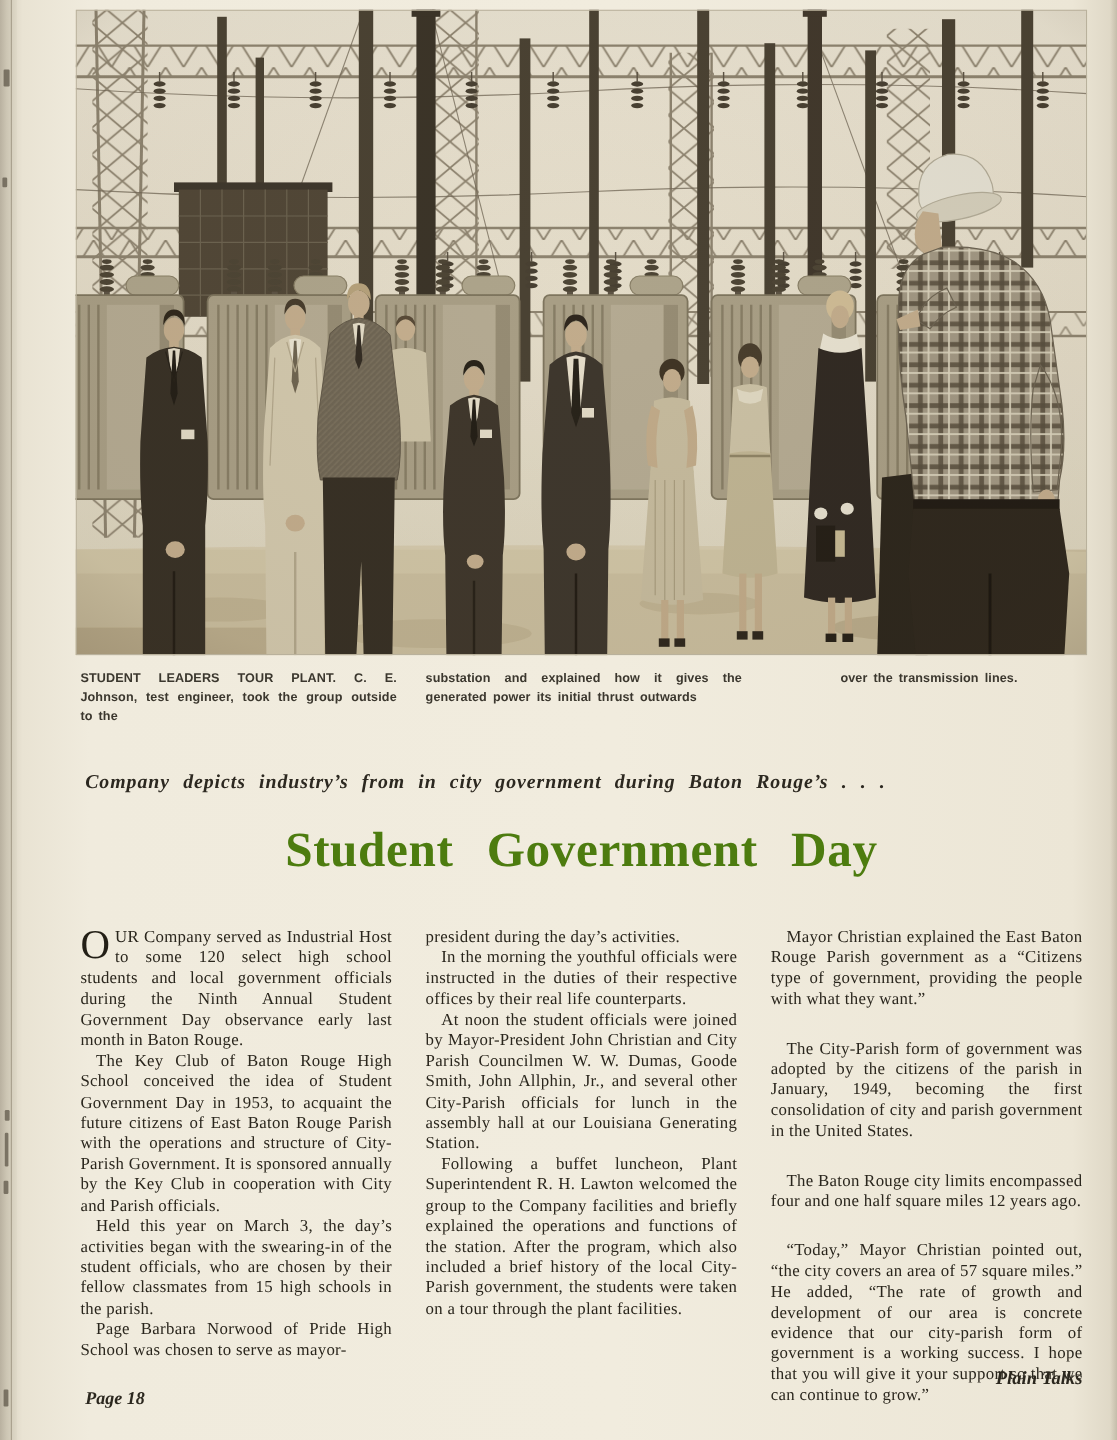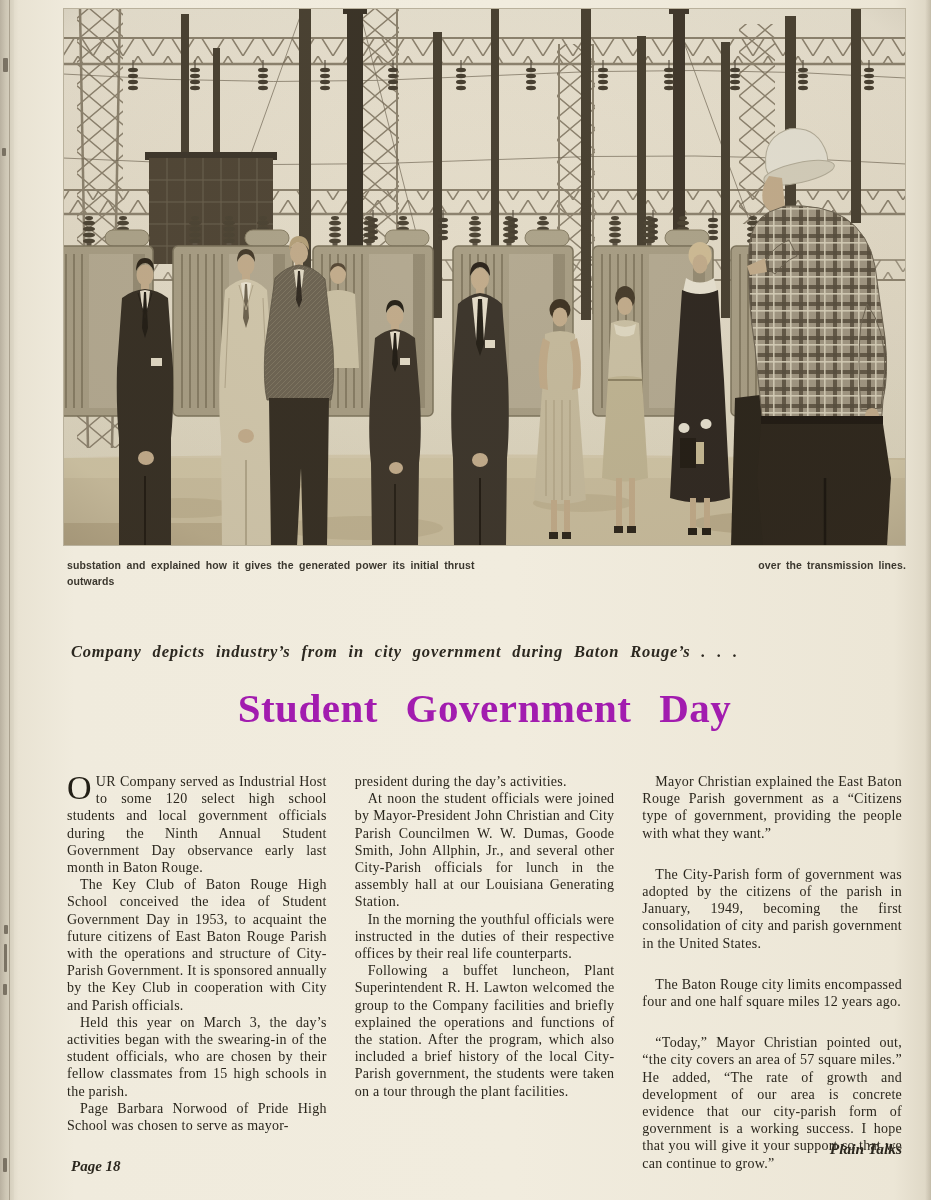--- a/index.html
+++ b/index.html
@@ -13,25 +13,25 @@
   .edge-line{position:absolute;left:9px;top:0;width:1px;height:1200px;background:#978e7c;opacity:.7;}
   .edge-mark{position:absolute;background:#5f574a;opacity:.75;border-radius:1px;}
   .right-shade{position:absolute;right:0;top:0;width:6px;height:1200px;
     background:linear-gradient(90deg,rgba(120,110,90,0) 0,rgba(120,110,90,.25) 100%);}
   .content{position:absolute;left:63px;top:8px;width:843px;height:1192px;}
   figure.photo{margin:0;position:absolute;top:0;left:0;width:843px;height:538px;}
   .caption{position:absolute;top:550px;left:4px;width:839px;display:flex;gap:24px;
     font-family:"Liberation Sans",sans-serif;font-size:10.5px;font-weight:bold;
     line-height:1.5;color:#3b372e;text-align:justify;word-spacing:2px;letter-spacing:.1px;}
   .cap-col{flex:1;}
-  .cap-col.last{text-align:right;}
+  .cap-col.last{text-align:center;}
   .kicker{position:absolute;top:634px;left:8px;width:820px;margin:0;
     font-size:16.5px;font-weight:bold;font-style:italic;letter-spacing:.8px;word-spacing:6px;color:#2c2820;}
   .headline{position:absolute;top:676px;left:0;width:843px;margin:0;text-align:center;
-    font-size:41px;font-weight:bold;letter-spacing:.5px;word-spacing:17px;color:#a21caf;}
+    font-size:41px;font-weight:bold;letter-spacing:.5px;word-spacing:17px;color:#4d7c0f;}
   .columns{position:absolute;top:765px;left:4px;width:835px;display:flex;gap:28px;
     font-size:14px;line-height:17.2px;letter-spacing:.25px;text-align:justify;}
   .col{flex:1;}
   .col p{margin:0;text-indent:13px;}
   .col p.nodent{text-indent:0;}
   .col.spaced p + p{margin-top:24px;}
   .dropcap{float:left;font-size:34px;line-height:28px;padding:1px 4px 0 0;color:#231f16;}
   .footer{position:absolute;top:1128px;left:4px;width:835px;height:50px;
     font-weight:bold;font-style:italic;font-size:15px;color:#2b271e;}
   .page-num{position:absolute;left:4px;top:22px;}
@@ -339,39 +339,40 @@
         </g>
       </g>
 
       <rect width="843" height="538" fill="#8a7550" opacity=".06"></rect>
       <rect width="843" height="538" fill="url(#vig)"></rect>
       <rect x="0.5" y="0.5" width="842" height="537" fill="none" stroke="#b9b19c"></rect>
     </svg>
   </figure>
 
   <div class="caption">
+    <div class="cap-col"><span>STUDENT LEADERS TOUR PLANT.</span> <span>C. E. Johnson, test engineer, took the group outside to the</span></div>
     <div class="cap-col">substation and explained how it gives the generated power its initial thrust outwards</div>
     <div class="cap-col last">over the transmission lines.</div>
   </div>
 
   <p class="kicker">Company depicts industry’s from in city government during Baton Rouge’s . . .</p>
 
   <h1 class="headline">Student Government Day</h1>
 
   <div class="columns">
     <div class="col">
       <p class="nodent"><span class="dropcap">O</span><span>UR Company served as Industrial Host to some 120 select high school students and local government officials during the Ninth Annual Student Government Day observance early last month in Baton Rouge.</span></p>
       <p>The Key Club of Baton Rouge High School conceived the idea of Student Government Day in 1953, to acquaint the future citizens of East Baton Rouge Parish with the operations and structure of City-Parish Government. It is sponsored annually by the Key Club in cooperation with City and Parish officials.</p>
       <p>Held this year on March 3, the day’s activities began with the swearing-in of the student officials, who are chosen by their fellow classmates from 15 high schools in the parish.</p>
       <p>Page Barbara Norwood of Pride High School was chosen to serve as mayor-</p>
     </div>
     <div class="col">
       <p class="nodent">president during the day’s activities.</p>
+      <p>In the morning the youthful officials were instructed in the duties of their respective offices by their real life counterparts.</p>
       <p>At noon the student officials were joined by Mayor-President John Christian and City Parish Councilmen W. W. Dumas, Goode Smith, John Allphin, Jr., and several other City-Parish officials for lunch in the assembly hall at our Louisiana Generating Station.</p>
-      <p>In the morning the youthful officials were instructed in the duties of their respective offices by their real life counterparts.</p>
       <p>Following a buffet luncheon, Plant Superintendent R. H. Lawton welcomed the group to the Company facilities and briefly explained the operations and functions of the station. After the program, which also included a brief history of the local City-Parish government, the students were taken on a tour through the plant facilities.</p>
     </div>
     <div class="col spaced">
       <p>Mayor Christian explained the East Baton Rouge Parish government as a “Citizens type of government, providing the people with what they want.”</p>
       <p>The City-Parish form of government was adopted by the citizens of the parish in January, 1949, becoming the first consolidation of city and parish government in the United States.</p>
       <p>The Baton Rouge city limits encompassed four and one half square miles 12 years ago.</p>
       <p>“Today,” Mayor Christian pointed out, “the city covers an area of 57 square miles.” He added, “The rate of growth and development of our area is concrete evidence that our city-parish form of government is a working success. I hope that you will give it your support so that we can continue to grow.”</p>
     </div>
   </div>
 

